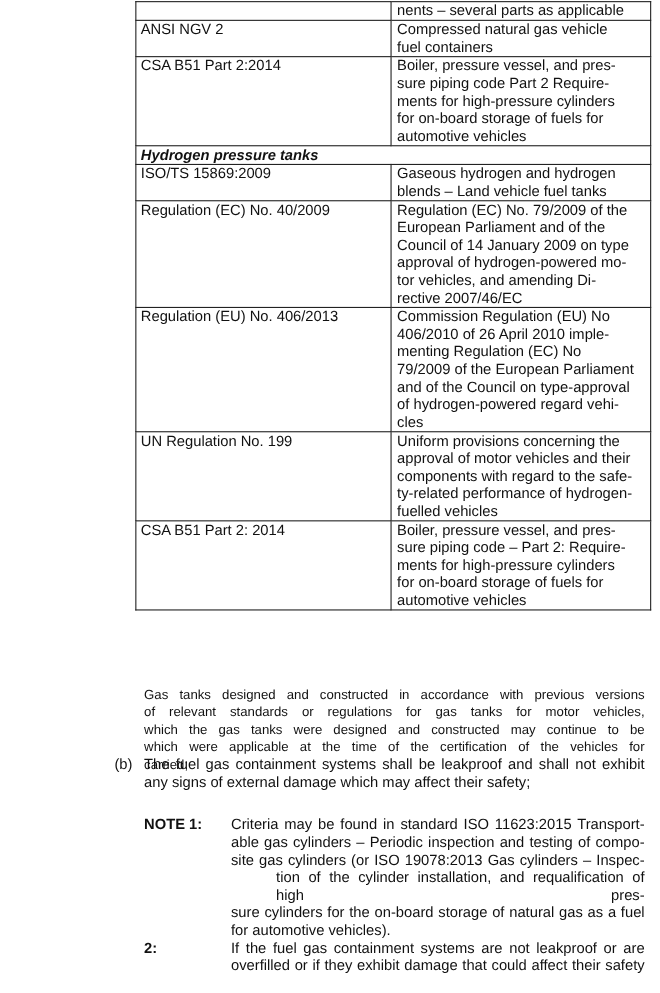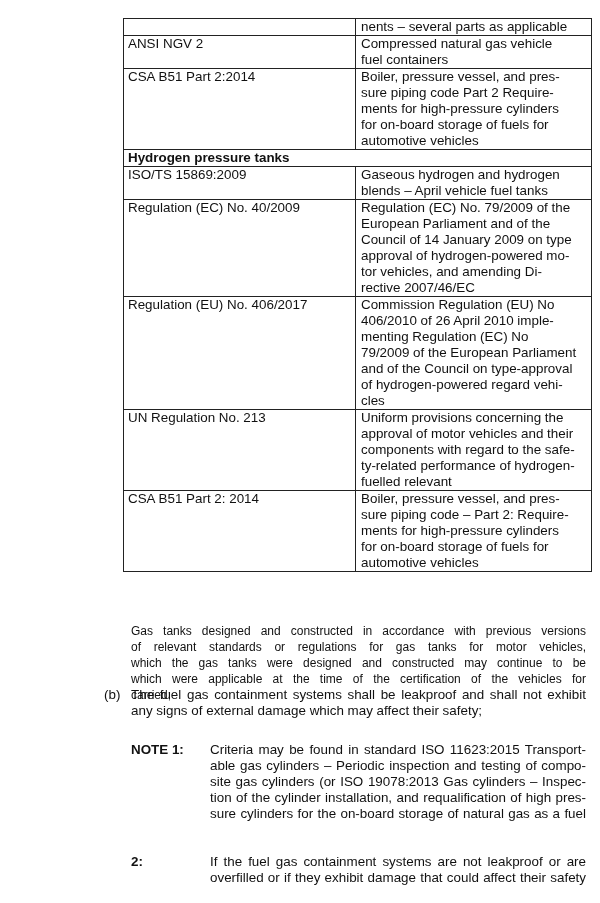--- a/index.html
+++ b/index.html
@@ -1,30 +1,30 @@
 <!DOCTYPE html>
 <html><head>
 <meta charset="utf-8">
 <style>
   html, body { margin: 0; padding: 0; background: #ffffff; }
   body {
     width: 600px; height: 903px; overflow: hidden; position: relative;
     font-family: "Liberation Sans", sans-serif; font-size: 13.4px; color: #111;
   }
   .tbl {
-    position: absolute; left: 123px; top: 18px; width: 468px;
+    position: absolute; left: 123px; top: 1px; width: 468px;
     border-collapse: collapse; table-layout: fixed;
   }
   .tbl td {
     border: 1.3px solid #222; vertical-align: top;
     padding: 0 4px 0 4px; line-height: 16px;
   }
   .tbl col.c1 { width: 232px; }
   .tbl col.c2 { width: 236px; }
-  .tbl td.section { font-weight: bold; }
+  .tbl td.section { font-weight: bold; font-style: italic; }
   .tbl td.desc { padding-left: 5px; }
   .tbl td.desc span { display: block; }
   .para {
     position: absolute; left: 131px; width: 455px; text-align: justify;
     line-height: 16px; font-size: 12px;
   }
   .para span.line { display: block; }
   .para span.line.last { text-align-last: left; }
   .item {
     position: absolute; left: 104px; width: 482px; line-height: 16px;
@@ -71,54 +71,54 @@
           <span>automotive vehicles</span>
         </td>
       </tr>
       <tr>
         <td colspan="2" class="section">Hydrogen pressure tanks</td>
       </tr>
       <tr>
         <td>ISO/TS 15869:2009</td>
         <td class="desc">
           <span>Gaseous hydrogen and hydrogen</span>
-          <span>blends – April vehicle fuel tanks</span>
+          <span>blends – Land vehicle fuel tanks</span>
         </td>
       </tr>
       <tr>
         <td>Regulation (EC) No. 40/2009</td>
         <td class="desc">
           <span>Regulation (EC) No. 79/2009 of the</span>
           <span>European Parliament and of the</span>
           <span>Council of 14 January 2009 on type</span>
           <span>approval of hydrogen-powered mo-</span>
           <span>tor vehicles, and amending Di-</span>
           <span>rective 2007/46/EC</span>
         </td>
       </tr>
       <tr>
-        <td>Regulation (EU) No. 406/2017</td>
+        <td>Regulation (EU) No. 406/2013</td>
         <td class="desc">
           <span>Commission Regulation (EU) No</span>
           <span>406/2010 of 26 April 2010 imple-</span>
           <span>menting Regulation (EC) No</span>
           <span>79/2009 of the European Parliament</span>
           <span>and of the Council on type-approval</span>
           <span>of hydrogen-powered regard vehi-</span>
           <span>cles</span>
         </td>
       </tr>
       <tr>
-        <td>UN Regulation No. 213</td>
+        <td>UN Regulation No. 199</td>
         <td class="desc">
           <span>Uniform provisions concerning the</span>
           <span>approval of motor vehicles and their</span>
           <span>components with regard to the safe-</span>
           <span>ty-related performance of hydrogen-</span>
-          <span>fuelled relevant</span>
+          <span>fuelled vehicles</span>
         </td>
       </tr>
       <tr>
         <td>CSA B51 Part 2: 2014</td>
         <td class="desc">
           <span>Boiler, pressure vessel, and pres-</span>
           <span>sure piping code – Part 2: Require-</span>
           <span>ments for high-pressure cylinders</span>
           <span>for on-board storage of fuels for</span>
           <span>automotive vehicles</span>
@@ -142,22 +142,23 @@
       <span class="line last" style="display: block; text-align: justify; text-align-last: left;">any signs of external damage which may affect their safety;</span>
     </div>
 </div>
 
 <div class="note" style="top:742px;">
   <span class="lbl">NOTE 1:</span>
   <div class="txt" id="note1-txt">
       <span class="line" style="display: block; text-align: justify; text-align-last: justify;">Criteria may be found in standard ISO 11623:2015 Transport-</span>
       <span class="line" style="display: block; text-align: justify; text-align-last: justify;">able gas cylinders – Periodic inspection and testing of compo-</span>
       <span class="line" style="display: block; text-align: justify; text-align-last: justify;">site gas cylinders (or ISO 19078:2013 Gas cylinders – Inspec-</span>
-      <span class="line" style="display: block; text-align: justify; text-align-last: justify;">tion of the cylinder installation, and requalification of high pres-</span>
+      <span class="line" style="display: block; text-align: justify; text-align-last: justify; margin-left: 41px;">tion of the cylinder installation, and requalification of high pres-</span>
       <span class="line" style="display: block; text-align: justify; text-align-last: justify;">sure cylinders for the on-board storage of natural gas as a fuel</span>
+      <span class="line last" style="display: block; text-align: justify; text-align-last: left;">for automotive vehicles).</span>
     </div>
 </div>
 
 <div class="note" style="top:854px;">
   <span class="lbl">2:</span>
   <div class="txt" id="note2-txt">
       <span class="line" style="display: block; text-align: justify; text-align-last: justify;">If the fuel gas containment systems are not leakproof or are</span>
       <span class="line last" style="display: block; text-align: justify; text-align-last: justify;">overfilled or if they exhibit damage that could affect their safety</span>
     </div>
 </div>

